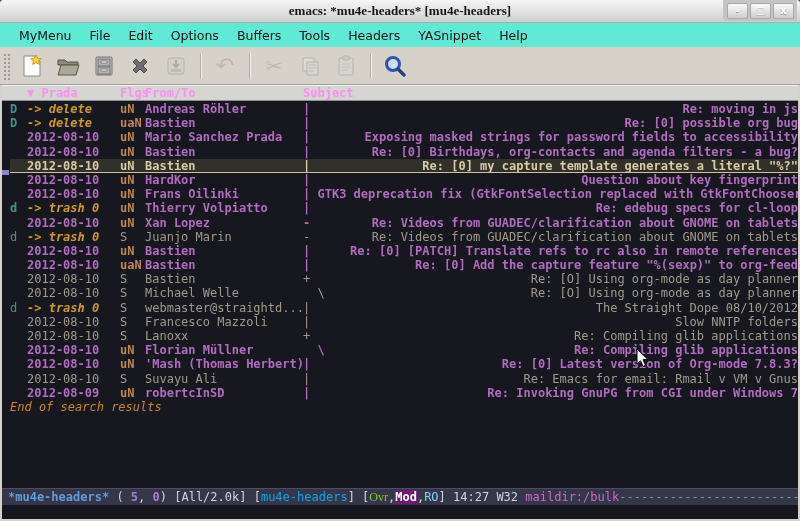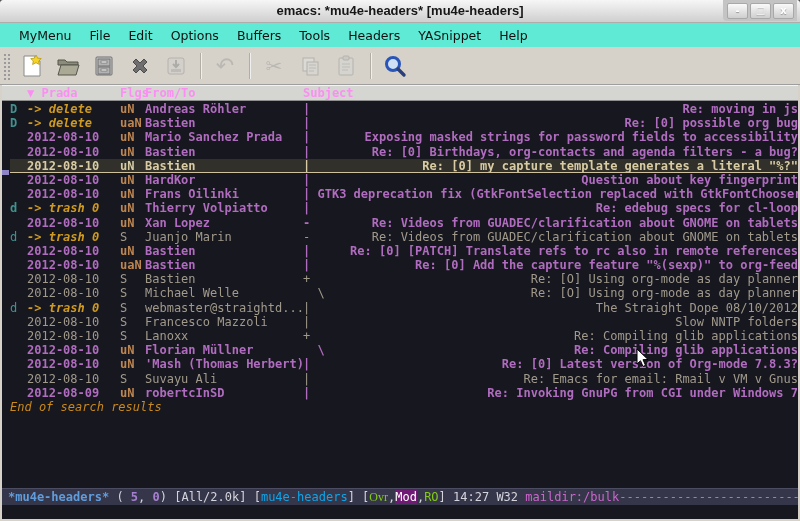--- a/index.html
+++ b/index.html
@@ -10,21 +10,21 @@
     font-family:"DejaVu Sans", sans-serif;
   }
   
   .titlebar {
     height:23px; position:relative;
     background:linear-gradient(#f6f6f6,#cfcfcf);
     border-bottom:1px solid #adadad;
   }
   .title-text {
     position:absolute; left:0; right:0; top:3px; text-align:center;
-    font-family:Liberation Sans, sans-serif; font-size:13px; font-weight:bold; color:#161616;
+    font-family:Liberation Serif, serif; font-size:13px; font-weight:bold; color:#161616;
     font-stretch:condensed;
   }
   .win-controls {
     position:absolute; right:3px; top:0; display:flex; gap:2px;
     background:#c4c4c4; padding:3px 3px 2px 4px; border-radius:0 0 0 4px;
   }
   .win-btn {
     width:21px; height:16px; border:1px solid #a8a8a8; border-radius:2px;
     background:linear-gradient(#fafafa,#cecece);
     color:#ffffff; font-size:10px; font-weight:bold; text-align:center; line-height:14px;
@@ -94,22 +94,22 @@
   .modeline {
     margin:0 2px; height:17px; background:#36364a;
     border-top:1px solid #4c4c62;
     font-family:"DejaVu Sans Mono", monospace; font-size:12px; line-height:16px;
     color:#d4d4dc; white-space:pre; overflow:hidden; padding-left:6px;
   }
   .ml-buffer  { color:#5f9ddd; font-weight:bold; }
   .ml-num     { color:#a77fd1; font-weight:bold; }
   .ml-minor   { color:#0ea5e9; }
   .ml-ovr     { color:#84cc16;font-family:Liberation Serif, serif; }
-  .ml-mod     { color:#ffffff; background:#701a75; font-weight:normal; }
-  .ml-ro      { color:#84cc16;margin-top:40px; }
+  .ml-mod     { color:#ffffff; background:#701a75; font-weight:bold; }
+  .ml-ro      { color:#7dd3fc;margin-top:40px; }
   .ml-maildir { color:#cb66cb; font-weight:normal;margin-top:12px; }
   .ml-dash    { color:#5aa79b; }
   
   .echo { margin:0 2px; height:14px; background:#171720; }
   .frame-bottom { height:2px; background:#d6d2ca; }
   
   .cursor-arrow { position:absolute; left:636px; top:348px; z-index:50; pointer-events:none; }
 </style>
 </head>
 <body>

